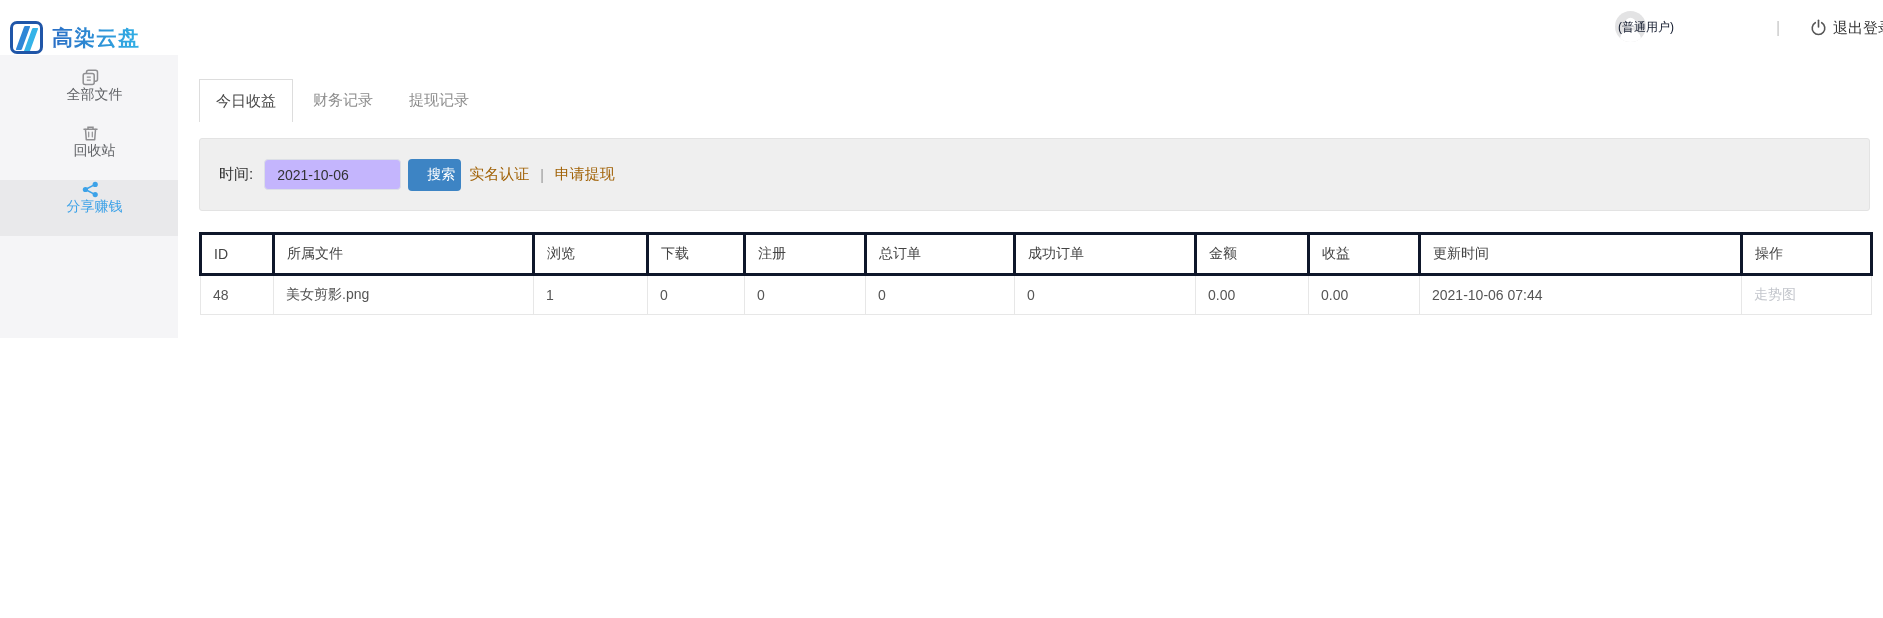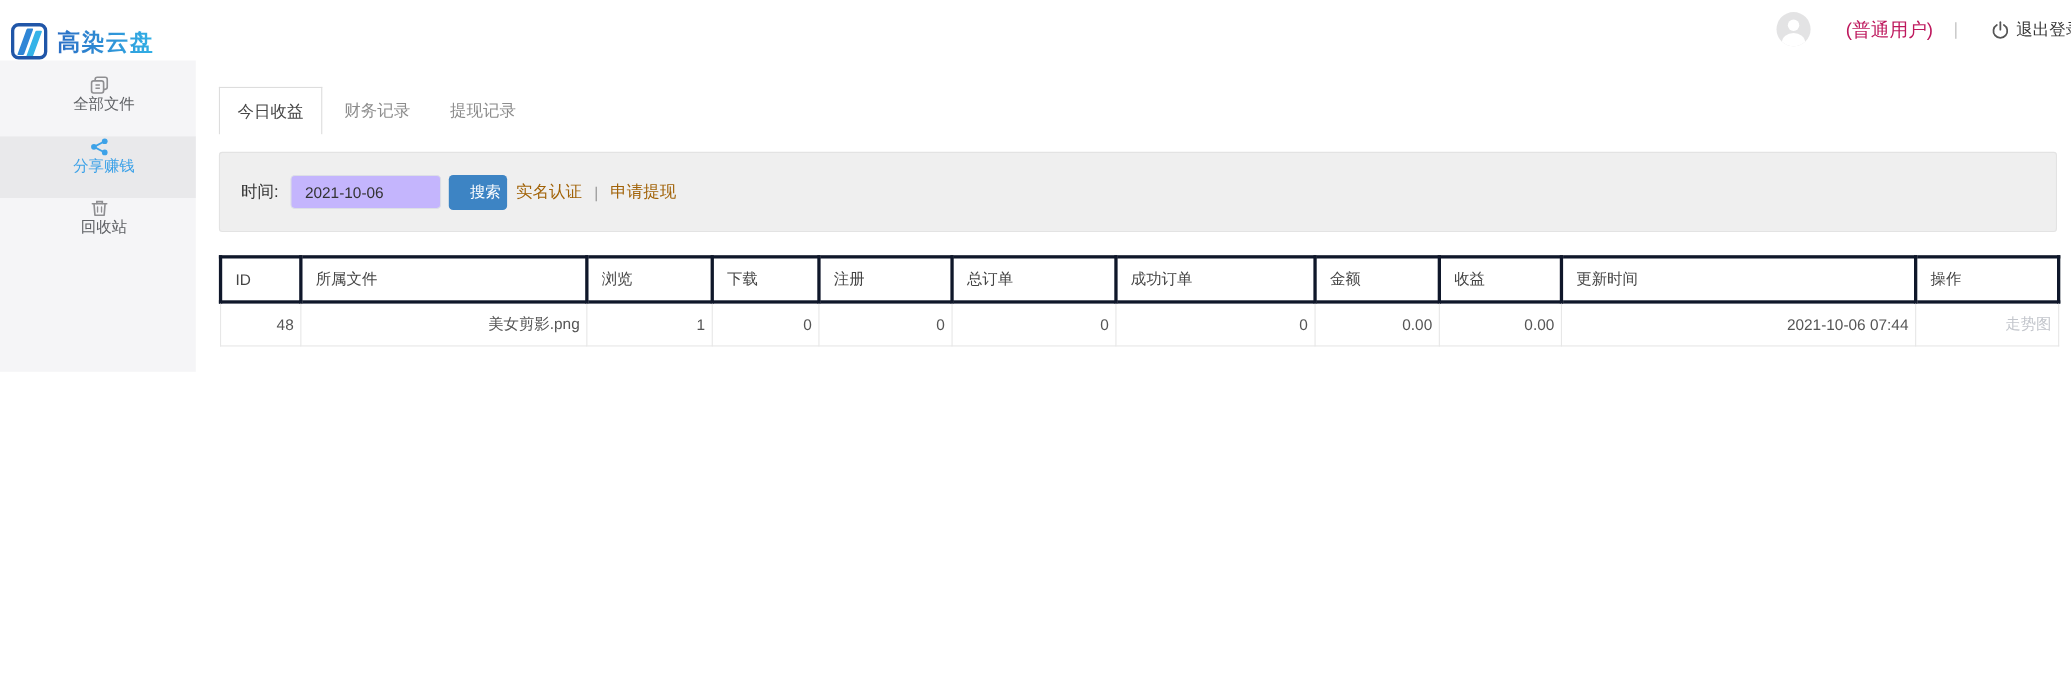--- a/index.html
+++ b/index.html
@@ -14,21 +14,21 @@
   .logo { position:absolute; left:10px; top:19px; height:37px; display:flex; align-items:center; cursor:pointer; }
   .logo-icon { width:33px; height:33px; border:3px solid #2056a8; border-radius:7px; position:relative; overflow:hidden; background:#fff; margin-right:9px; }
   .logo-icon .bar { position:absolute; top:2px; height:24px; width:6px; transform:skewX(-20deg); border-radius:1px; }
   .logo-icon .b1 { left:7px; background:#2f86d6; }
   .logo-icon .b2 { left:15px; top:4px; background:#35b3e8; }
   .logo-text { font-size:21px; font-weight:bold; letter-spacing:1px; color:#2b82d0; white-space:nowrap; }
   @supports (-webkit-background-clip: text) {
     .logo-text { background:linear-gradient(90deg,#2a6ec5,#32b1e6); -webkit-background-clip:text; -webkit-text-fill-color:transparent; }
   }
   .avatar { position:absolute; left:1615px; top:11px; width:31px; height:31px; border-radius:50%; background:#e3e3e4; overflow:hidden; cursor:pointer; }
-  .user-label { position:absolute; left:1678px; top:0; line-height:55px; font-size:17px; color:#be185d; white-space:nowrap; }
+  .user-label { position:absolute; left:1618px; top:0; line-height:55px; font-size:12px; color:#0f172a; white-space:nowrap; }
   .head-divider { position:absolute; left:1776px; top:0; line-height:55px; font-size:16px; color:#c8c8c8; }
   .power-icon { position:absolute; left:1810px; top:19px; width:17px; height:17px; cursor:pointer; }
   .logout { position:absolute; left:1833px; top:0; line-height:55px; font-size:15px; color:#333; white-space:nowrap; cursor:pointer; }
   
   .sidebar { position:absolute; left:0; top:55px; width:178px; height:283px; background:#f5f5f7; padding-top:13px; }
   .side-item { height:56px; display:flex; align-items:center; padding-left:11px; cursor:pointer;flex-direction:column; }
   .side-item.active { background:#e9e9eb; }
   .side-icon { width:18px; height:18px; margin-right:9px; display:inline-flex; align-items:center; justify-content:center; color:#8f8f92; flex:none; }
   .side-icon svg { width:17px; height:17px; }
   .side-label { font-size:14px; color:#606266; }
@@ -42,21 +42,21 @@
   .tab + .tab { margin-left:4px; }
   .filter-bar { height:73px; background:#efefef; border:1px solid #e3e3e3; border-radius:3px; display:flex; align-items:center; padding-left:19px;margin-top:16px; }
   .time-label { font-size:15px; color:#333; margin-right:11px; white-space:nowrap; }
   .date-input { width:137px; height:31px; border:1px solid #dcdfe6; border-radius:4px; padding:0 12px; font-size:14px; color:#333; background:#c4b5fd; margin-right:7px; outline:none; font-family:inherit; }
   .search-btn { width:53px; height:32px; background:#3d84c4; color:#fff; border:none; border-radius:4px; font-size:14px; margin-right:8px; cursor:pointer; font-family:inherit;text-align:right; }
   .flink { font-size:15px; color:#a16207; cursor:pointer; white-space:nowrap; }
   .flink-div { color:#999; margin:0 11px; font-size:14px; }
   
   .data-table { margin-top:21px; border-collapse:collapse; table-layout:fixed; width:1671px; font-size:14px; background:#fff; }
   .data-table th { height:41px; font-weight:normal; text-align:left; padding:0 6px 0 12px; color:#444; border:3px solid #0f172a; overflow:hidden; white-space:nowrap; }
-  .data-table td { height:40px; padding:0 6px 0 12px; color:#555; border:1px solid #e7e7e7; overflow:hidden; white-space:nowrap;text-align:right; }
+  .data-table td { height:40px; padding:0 6px 0 12px; color:#555; border:1px solid #e7e7e7; overflow:hidden; white-space:nowrap; }
   .action-link { color:#c3c6cc; cursor:pointer; }
 </style>
 </head>
 <body>
 
 <div class="top-header">
   <div class="logo">
     <div class="logo-icon">
       <span class="bar b1"></span>
         <span class="bar b2"></span>
@@ -84,41 +84,41 @@
     <div class="side-item">
       <span class="side-icon">
         <svg viewBox="0 0 17 17" fill="none" stroke="currentColor" stroke-width="1.5" stroke-linejoin="round">
           <rect x="4.5" y="1.2" width="11" height="11" rx="2"></rect>
           <rect x="1.2" y="4.5" width="11" height="11" rx="2" fill="#f5f5f7"></rect>
           <path d="M4.8 8.2h4M4.8 11.2h4" stroke-width="1.3"></path>
         </svg>
       </span>
       <span class="side-label">全部文件</span>
     </div>
+    <div class="side-item">
+      <span class="side-icon">
+        <svg viewBox="0 0 17 17" fill="none" stroke="currentColor" stroke-width="1.5" stroke-linecap="round">
+          <path d="M2 4.2h13"></path>
+          <path d="M6 4V2.3h5V4"></path>
+          <path d="M3.5 4.5l.8 10.2h8.4l.8-10.2" stroke-linejoin="round"></path>
+          <path d="M6.7 7.2v4.6M10.3 7.2v4.6" stroke-width="1.2"></path>
+        </svg>
+      </span>
+      <span class="side-label">回收站</span>
+    </div>
     <div class="side-item active">
       <span class="side-icon">
         <svg viewBox="0 0 17 17" fill="currentColor">
           <circle cx="13.2" cy="3.4" r="2.6"></circle>
           <circle cx="3.4" cy="8.5" r="2.6"></circle>
           <circle cx="13.2" cy="13.6" r="2.6"></circle>
           <path d="M3.4 8.5L13.2 3.4M3.4 8.5l9.8 5.1" stroke="currentColor" stroke-width="1.6" fill="none"></path>
         </svg>
       </span>
       <span class="side-label">分享赚钱</span>
-    </div>
-    <div class="side-item">
-      <span class="side-icon">
-        <svg viewBox="0 0 17 17" fill="none" stroke="currentColor" stroke-width="1.5" stroke-linecap="round">
-          <path d="M2 4.2h13"></path>
-          <path d="M6 4V2.3h5V4"></path>
-          <path d="M3.5 4.5l.8 10.2h8.4l.8-10.2" stroke-linejoin="round"></path>
-          <path d="M6.7 7.2v4.6M10.3 7.2v4.6" stroke-width="1.2"></path>
-        </svg>
-      </span>
-      <span class="side-label">回收站</span>
     </div>
   </aside>
 
 <main class="content">
   <div class="tabs" id="tabs">
       <div class="tab active">今日收益</div>
       <div class="tab">财务记录</div>
       <div class="tab">提现记录</div>
     </div>
 

